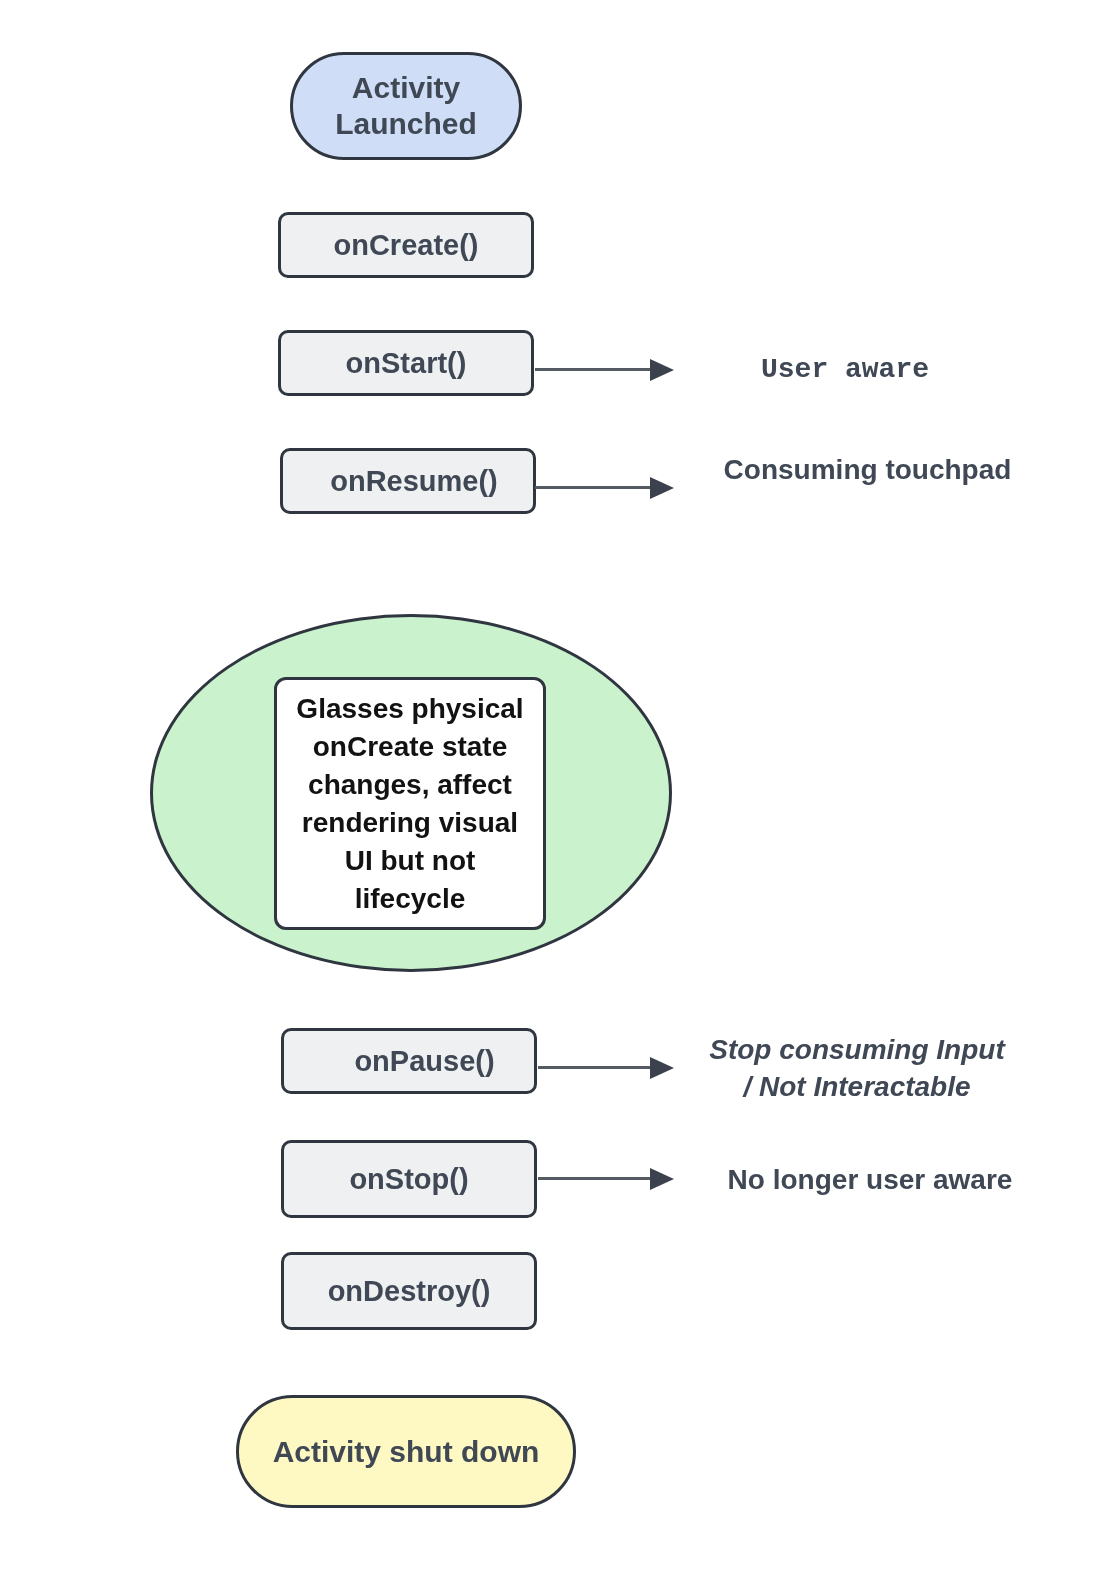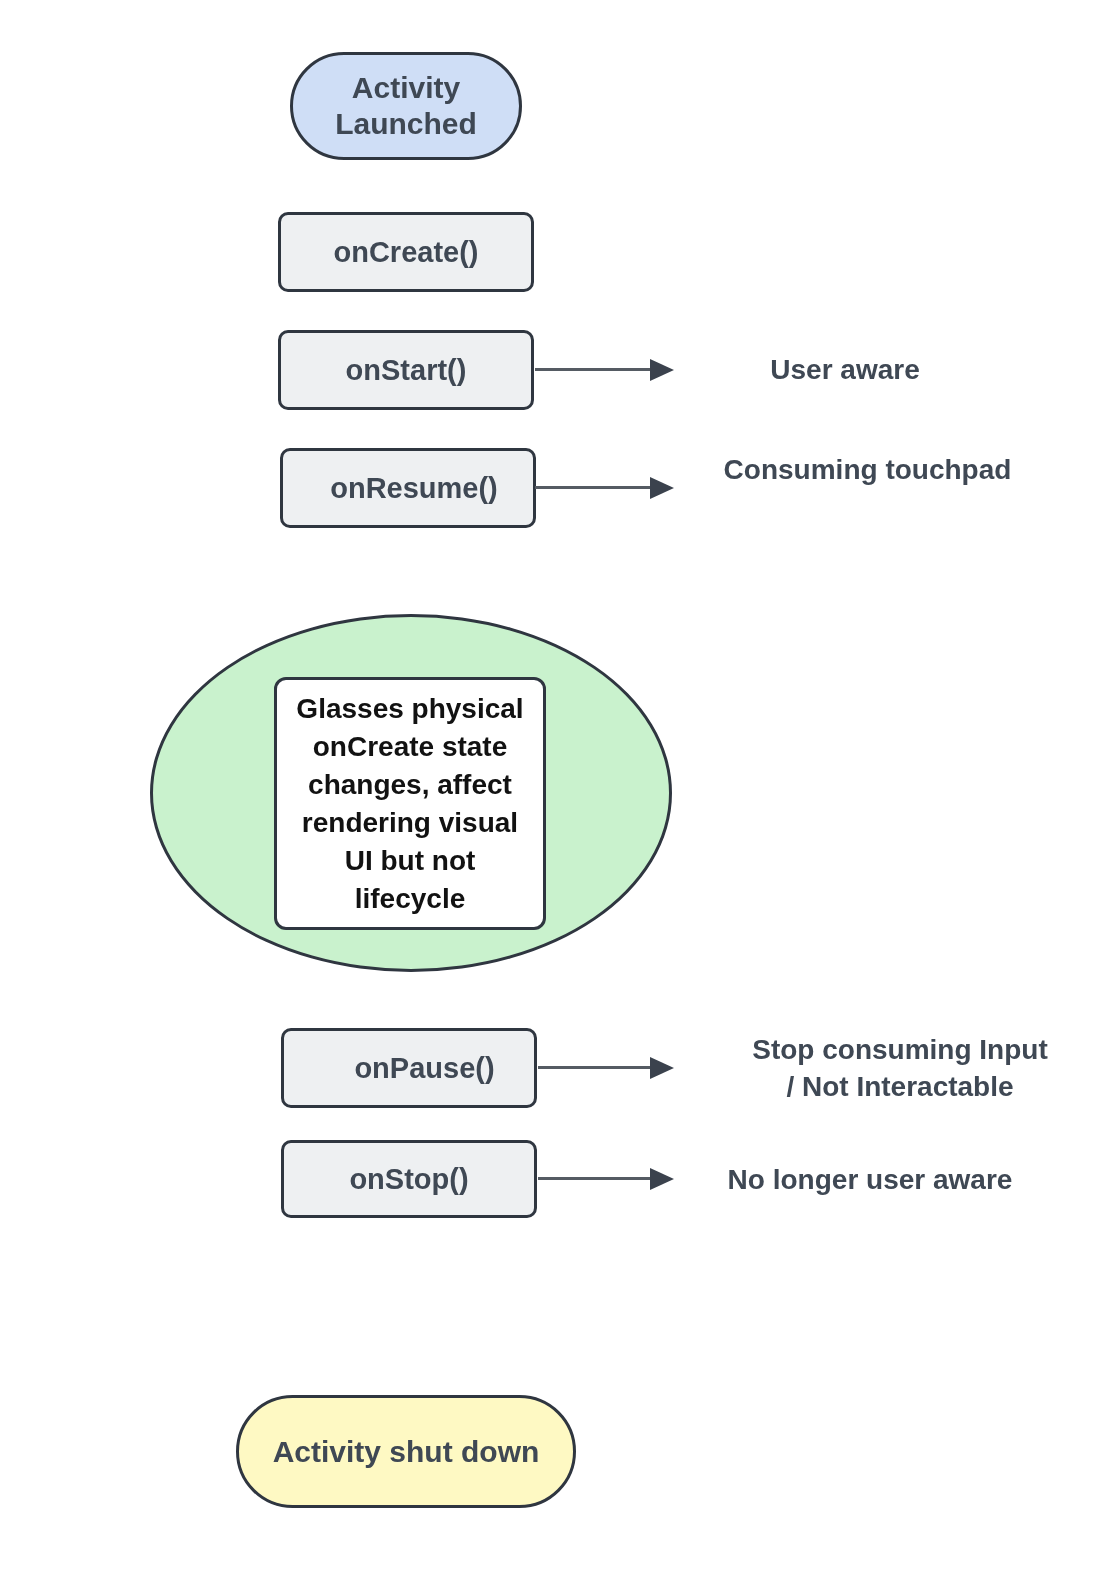--- a/index.html
+++ b/index.html
@@ -14,21 +14,21 @@
     position:absolute;
     box-sizing:border-box;
     display:flex;flex-direction:column;
     justify-content:center;
     text-align:center;
     font-weight:bold;
     color:#3f4854;
     border:3px solid #2f3640;
   }
   .step{
-    width:256px;height:80px;
+    width:256px;height:66px;
     background:#eef0f2;
     border-radius:10px;
     font-size:29px;
   }
   .pill-start{
     left:290px;top:52px;width:232px;height:108px;
     background:#cfdef6;border-radius:54px;
     font-size:30px;line-height:36px;
   }
   .pill-end{
@@ -80,21 +80,21 @@
 
   <div class="node step" style="left:278px;top:212px;">
     <span>onCreate()</span>
   </div>
 
   <div class="node step" style="left:278px;top:330px;">
     <span>onStart()</span>
   </div>
   <div class="arrow-line" style="left:535px;top:368px;width:116px;"></div>
   <div class="arrow-head" style="left:650px;top:359px;"></div>
-  <div class="annotation" style="left:695px;top:351px;width:300px;">
+  <div class="annotation" style="left:695px;top:351px;width:300px;font-family:Liberation Mono, monospace;">
     <span class="line">User aware</span>
   </div>
 
   <div class="node step" style="left:280px;top:448px;padding-left:12px;">
     <span>onResume()</span>
   </div>
   <div class="arrow-line" style="left:535px;top:486px;width:116px;"></div>
   <div class="arrow-head" style="left:650px;top:477px;"></div>
   <div class="annotation" style="left:690px;top:451px;width:355px;">
     <span class="line">Consuming touchpad</span>
@@ -108,32 +108,35 @@
     <span class="line">rendering visual</span>
     <span class="line">UI but not</span>
     <span class="line">lifecycle</span>
   </div>
 
   <div class="node step" style="left:281px;top:1028px;padding-left:31px;">
     <span>onPause()</span>
   </div>
   <div class="arrow-line" style="left:538px;top:1066px;width:113px;"></div>
   <div class="arrow-head" style="left:650px;top:1057px;"></div>
-  <div class="annotation" style="left:720px;top:1031px;width:360px;">
+  <div class="annotation" style="left:677px;top:1031px;width:360px;font-style:italic;">
     <span class="line">Stop consuming Input</span>
     <span class="line">/ Not Interactable</span>
   </div>
 
   <div class="node step" style="left:281px;top:1140px;height:78px;">
     <span>onStop()</span>
   </div>
   <div class="arrow-line" style="left:538px;top:1177px;width:113px;"></div>
   <div class="arrow-head" style="left:650px;top:1168px;"></div>
   <div class="annotation" style="left:690px;top:1161px;width:360px;">
     <span class="line">No longer user aware</span>
   </div>
 
+  <div class="node step" style="left:281px;top:1252px;height:78px;">
+    <span>onDestroy()</span>
+  </div>
 
   <div class="node pill-end">
     <span>Activity shut down</span>
   </div>
 
 </div>
 
 </body></html>

